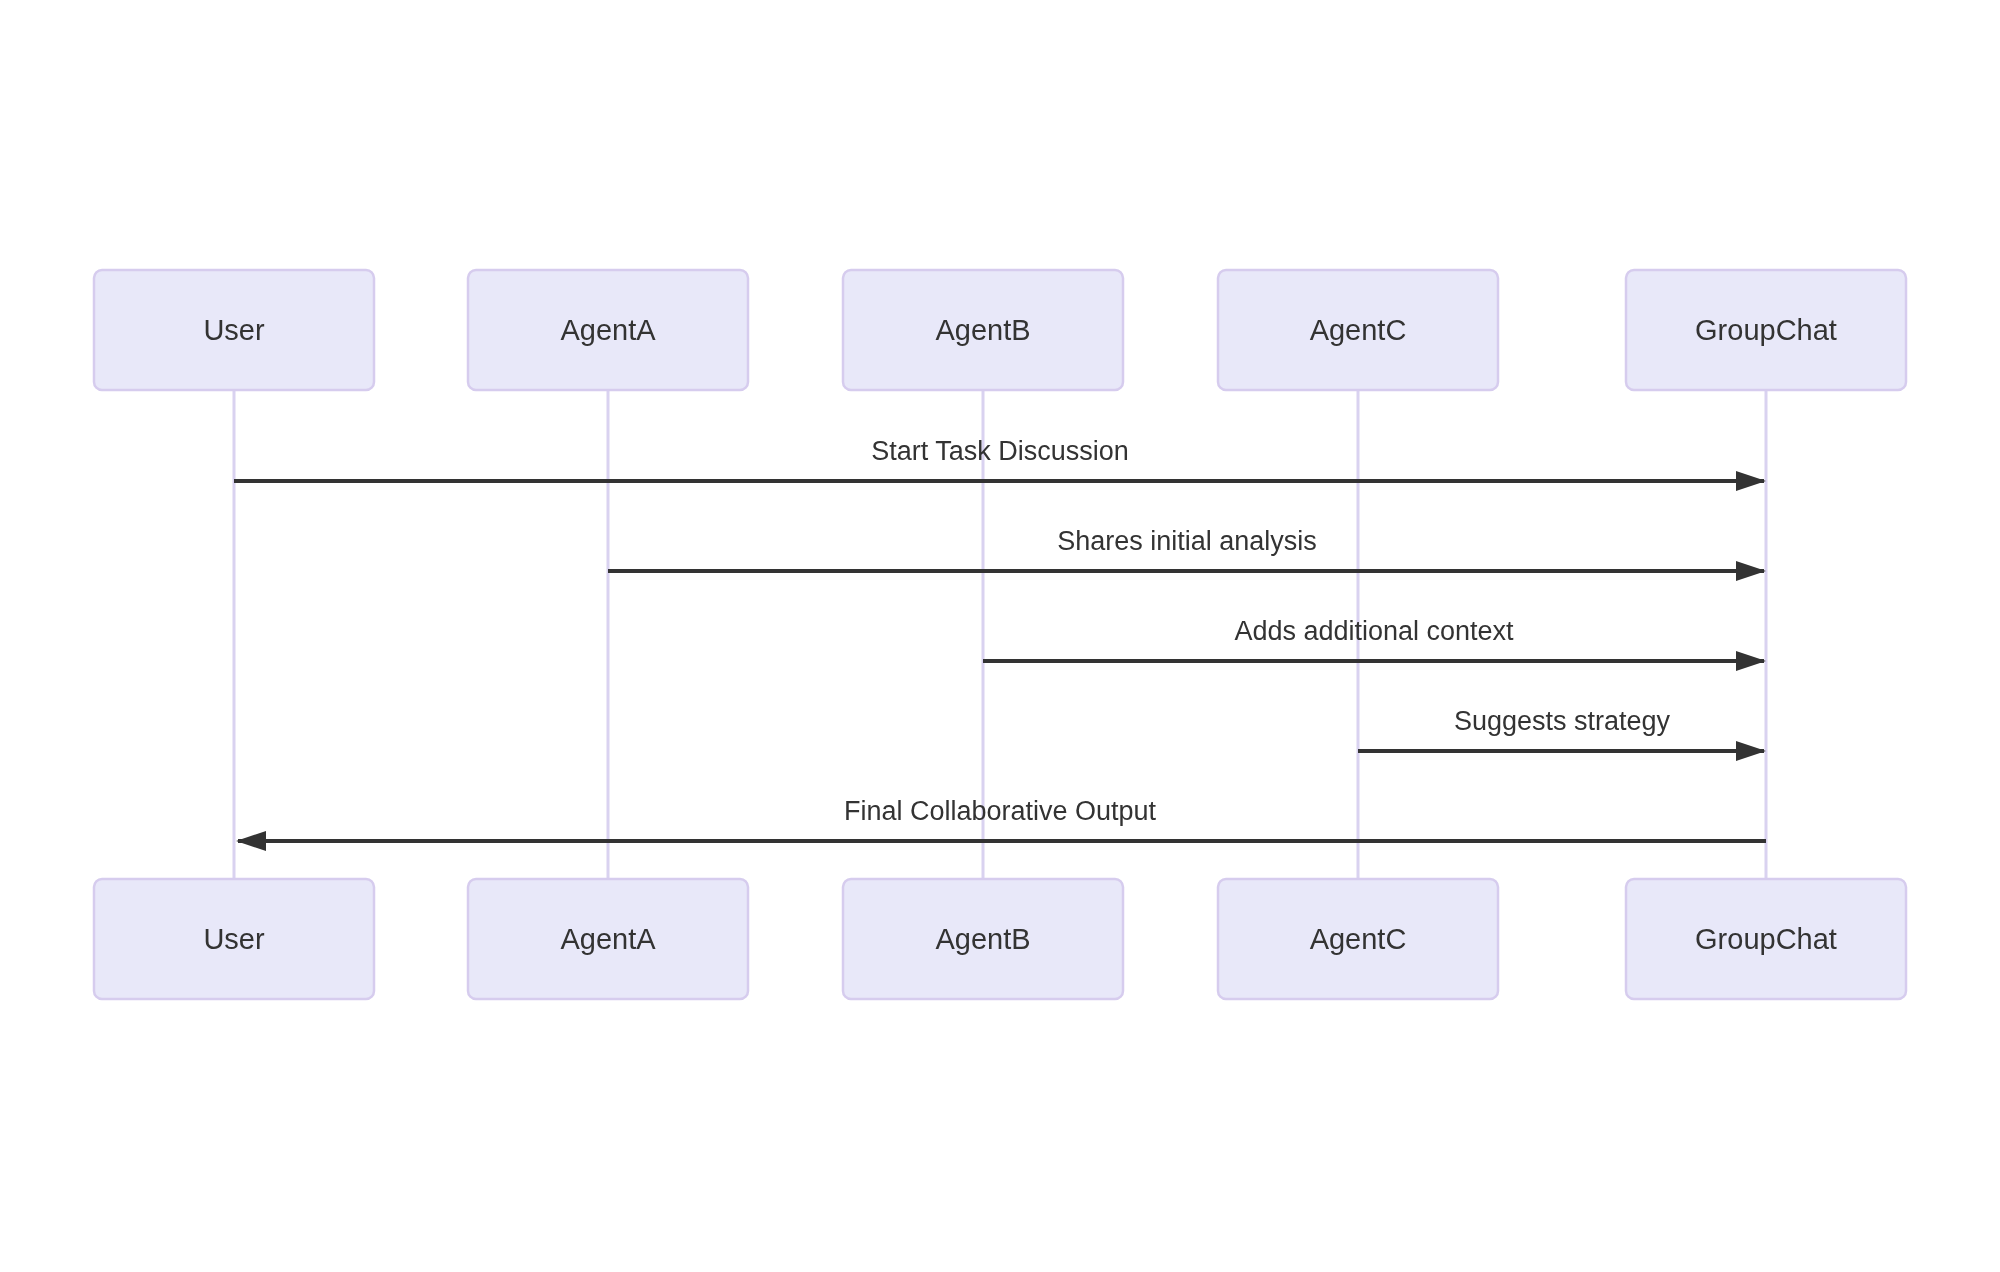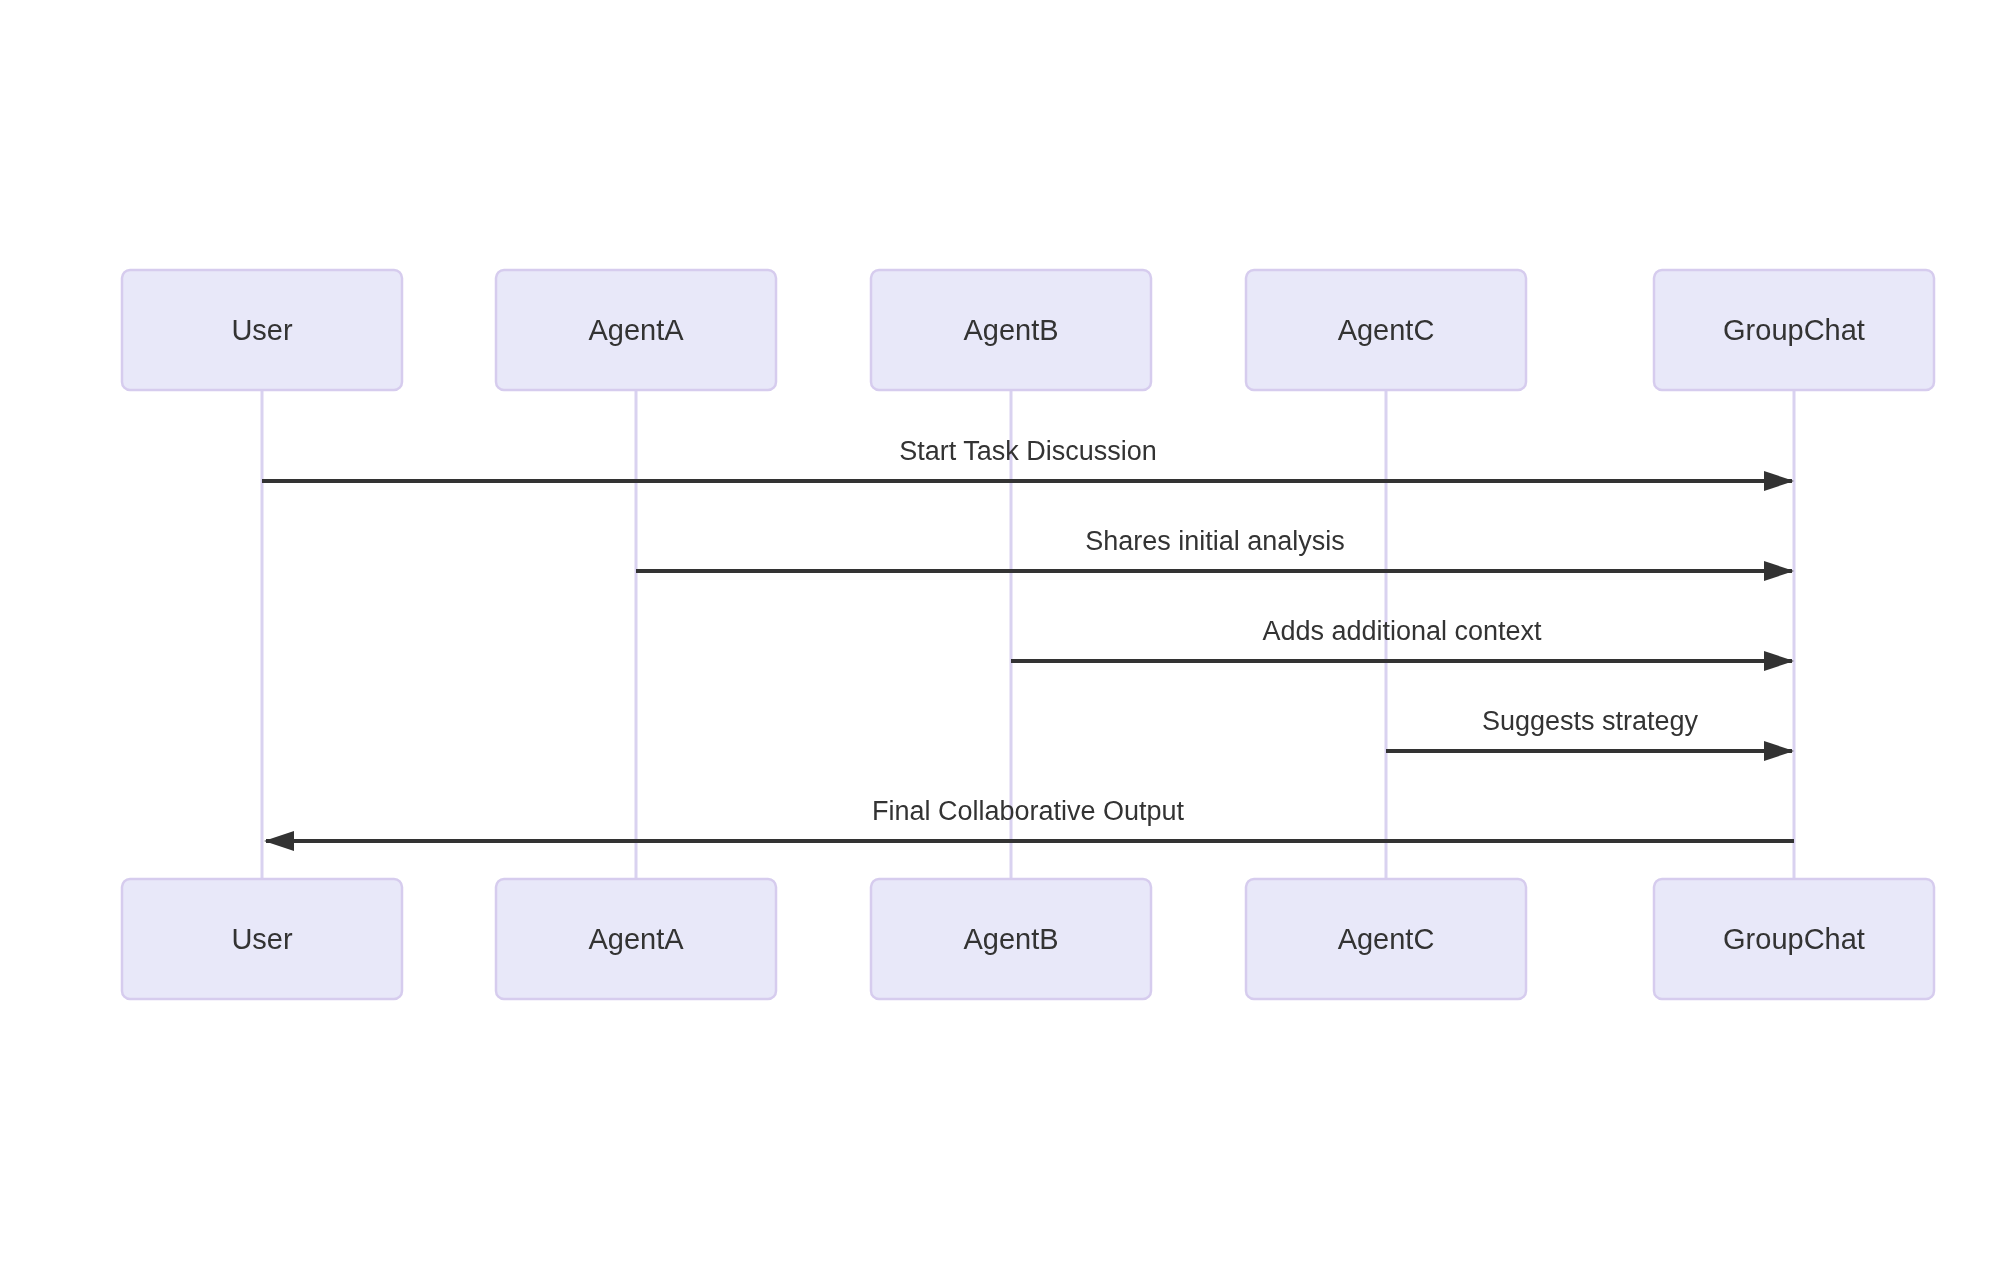--- a/index.html
+++ b/index.html
@@ -6,21 +6,20 @@
     margin: 0;
     padding: 0;
     background: #ffffff;
   }
   .canvas {
     width: 1604px;
     height: 1272px;
     background: #ffffff;
     position: relative;
     font-family: "Liberation Sans", "DejaVu Sans", sans-serif;
-    padding-left: 28px;
   }
   svg { display: block; }
   .actor-label {
     font-family: "Liberation Sans", "DejaVu Sans", sans-serif;
     font-size: 29px;
     text-anchor: middle;
   }
   .message-label {
     font-family: "Liberation Sans", "DejaVu Sans", sans-serif;
     font-size: 27px;

